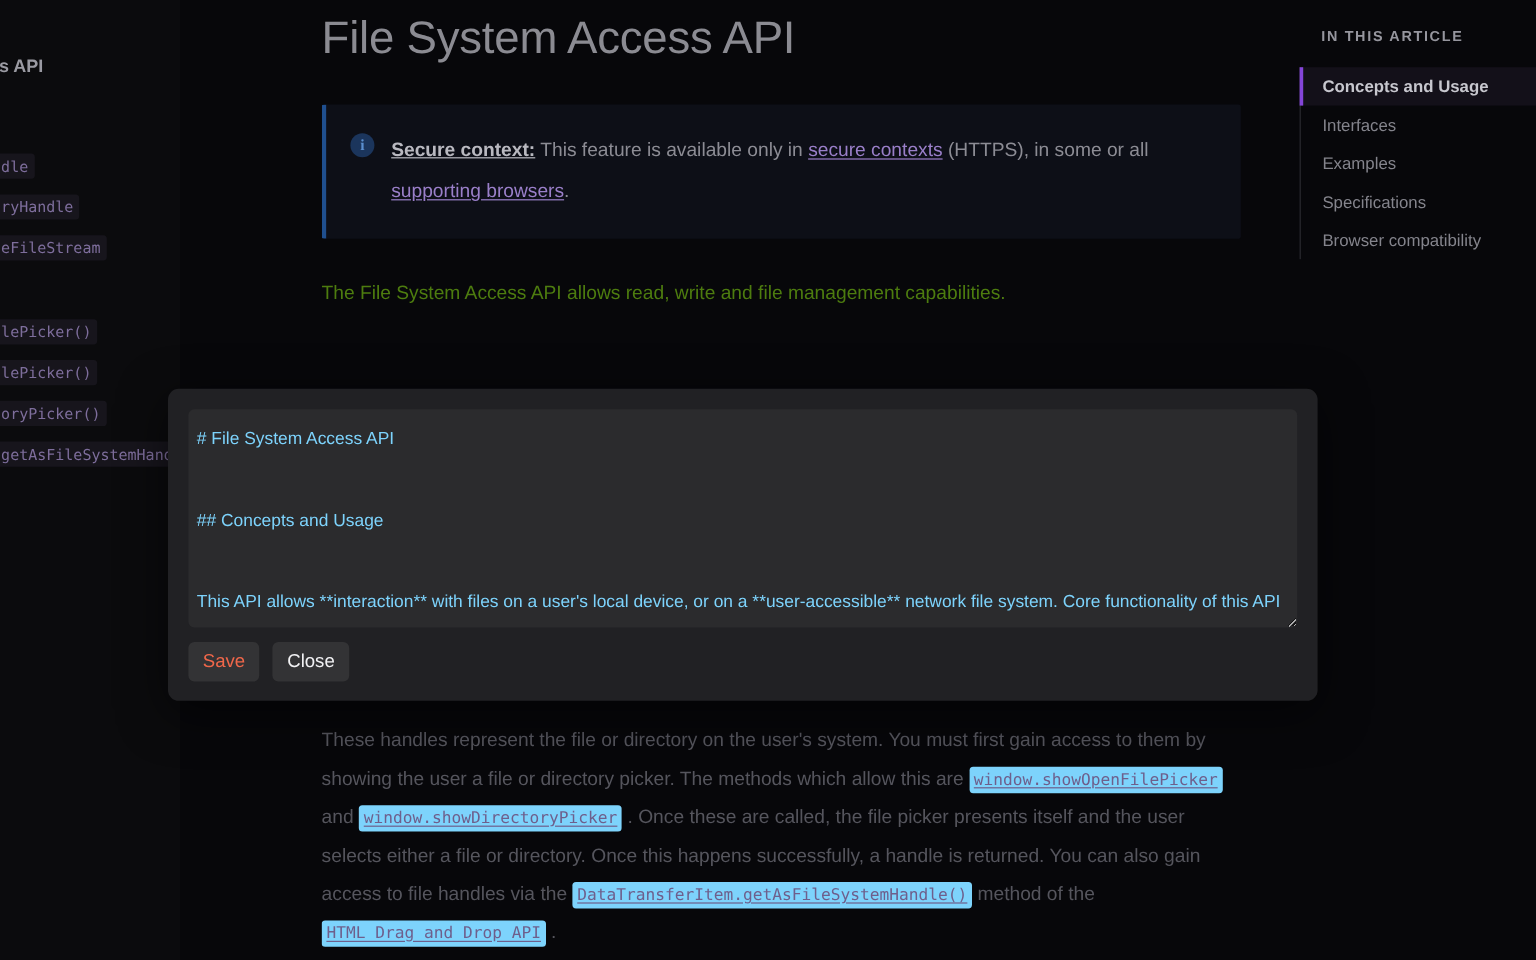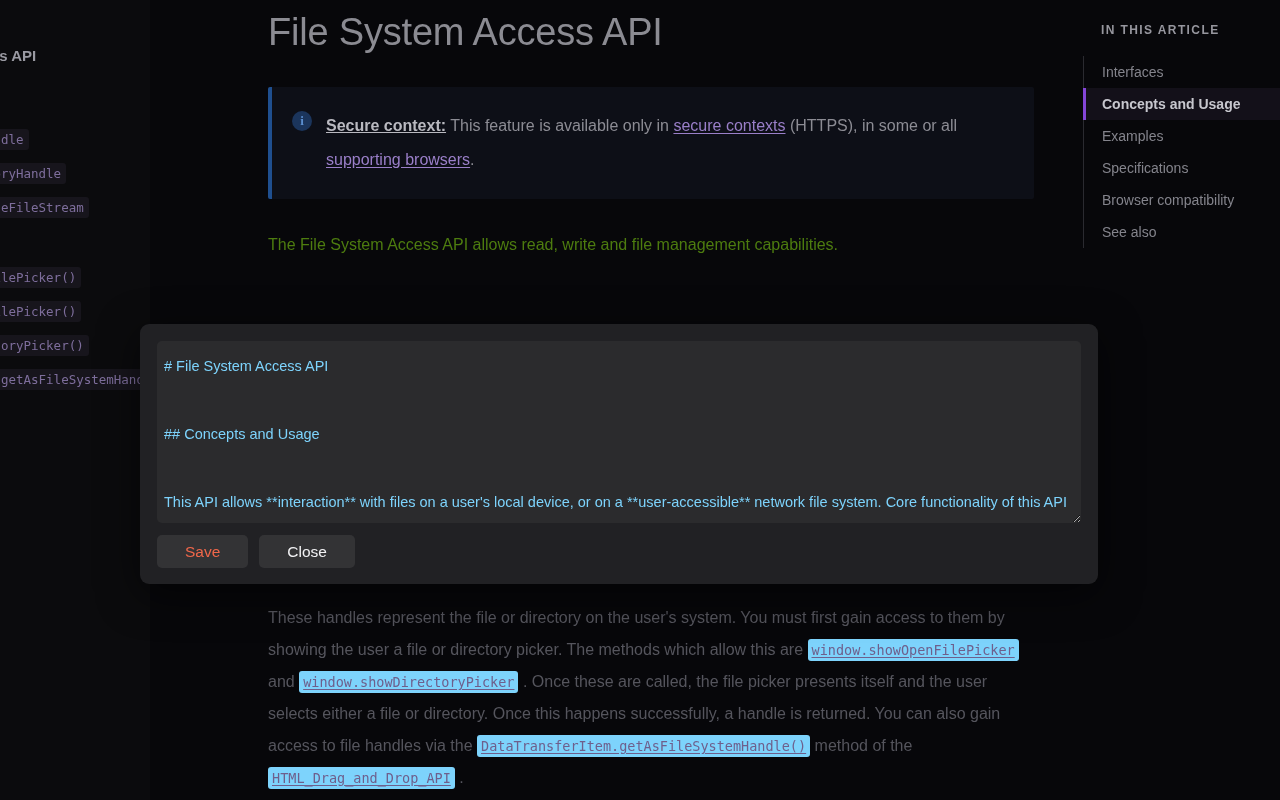--- a/index.html
+++ b/index.html
@@ -232,21 +232,21 @@
   }
   .modal-actions {
     margin-top: 12px;
     display: flex;
     gap: 11px;
   }
   .btn {
     border: none;
     border-radius: 5px;
     background: #333335;
-    padding: 0 28px;
+    padding: 0 12px;
     height: 33px;
     font-family: "Liberation Sans", sans-serif;
     font-size: 15.5px;
     cursor: pointer;
     line-height: 33px;
   }
   .btn-save { color: #f0674a; }
   .btn-close { color: #f2f2f4; }
 </style>
 </head>
@@ -286,26 +286,25 @@
     </div>
 
     <p class="art-para">The File System Access API allows read, write and file management capabilities.</p>
 
     <p class="art-para-dim"><span>These handles represent the file or directory on the user's system. You must first gain access to them by showing the user a file or directory picker. The methods which allow this are </span><span class="code-inline">window.showOpenFilePicker</span><span> and </span><span class="code-inline">window.showDirectoryPicker</span><span> . Once these are called, the file picker presents itself and the user selects either a file or directory. Once this happens successfully, a handle is returned. You can also gain access to file handles via the </span><span class="code-inline">DataTransferItem.getAsFileSystemHandle()</span><span> method of the </span><span class="code-inline">HTML_Drag_and_Drop_API</span><span> .</span></p>
   </main>
 
   <aside class="right-sidebar">
     <div class="rs-heading">IN THIS ARTICLE</div>
     <div class="rs-list">
+      <a class="rs-item active"><span>Concepts and Usage</span></a>
       <a class="rs-item"><span>Interfaces</span></a>
-      <a class="rs-item active"><span>Concepts and Usage</span></a>
       <a class="rs-item"><span>Examples</span></a>
       <a class="rs-item"><span>Specifications</span></a>
       <a class="rs-item"><span>Browser compatibility</span></a>
-      <a class="rs-item"><span>See also</span></a>
     </div>
   </aside>
 
   <div class="modal">
     <textarea class="modal-textarea" placeholder="" style=""># File System Access API
 
 ## Concepts and Usage
 
 This API allows **interaction** with files on a user's local device, or on a **user-accessible** network file system. Core functionality of this API includes reading files, **writing** or saving files, and [access to directory structure](https://developer.mozilla.org/en-US/docs/Web/API/File_System_Access_API).</textarea>
     <div class="modal-actions">

